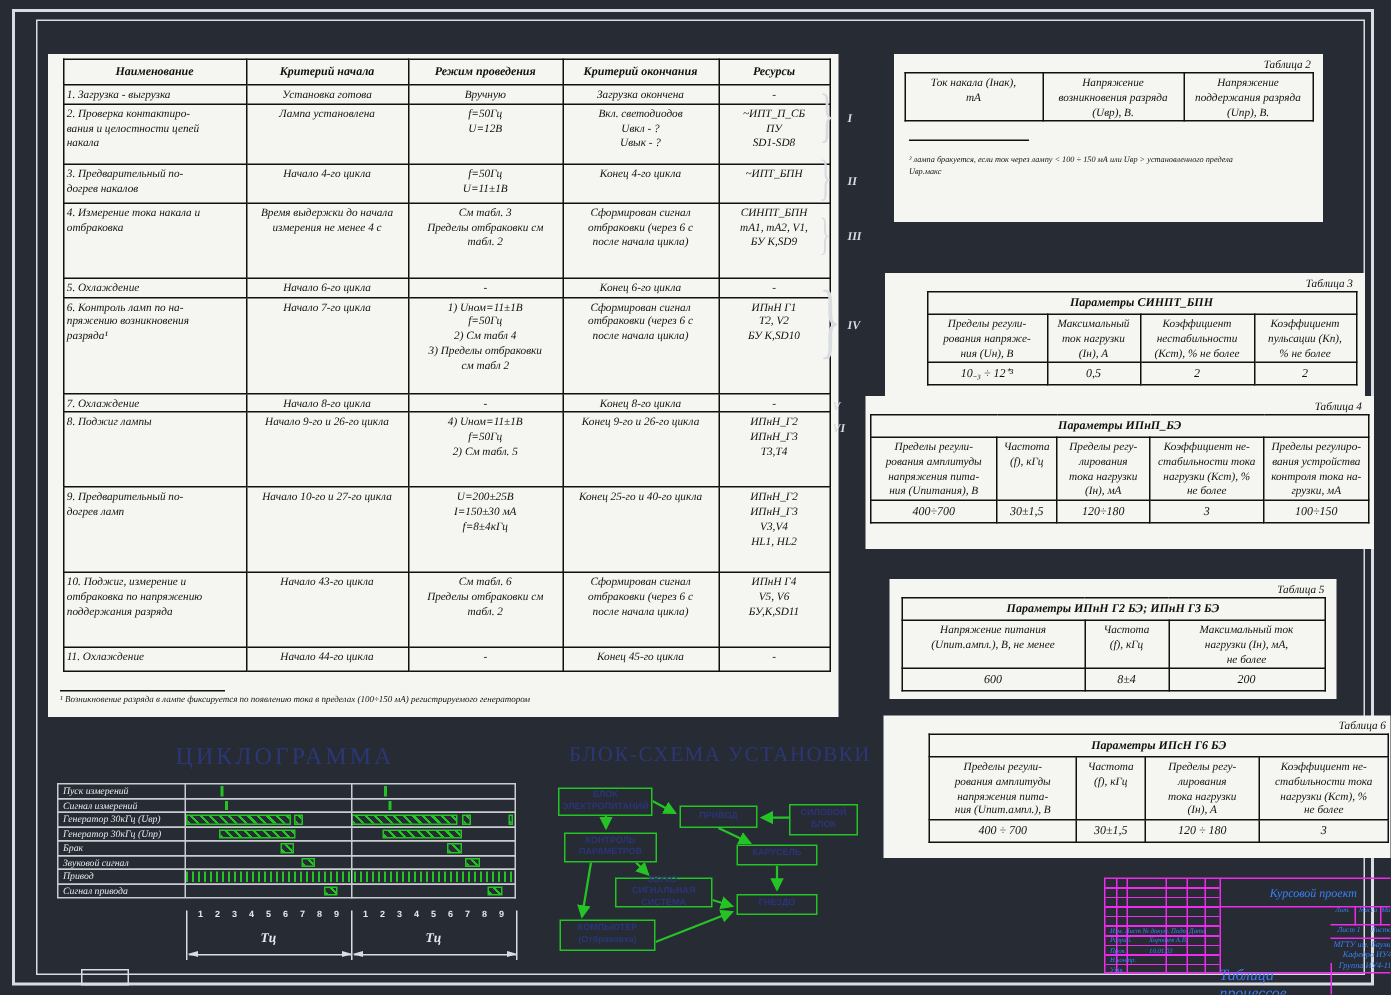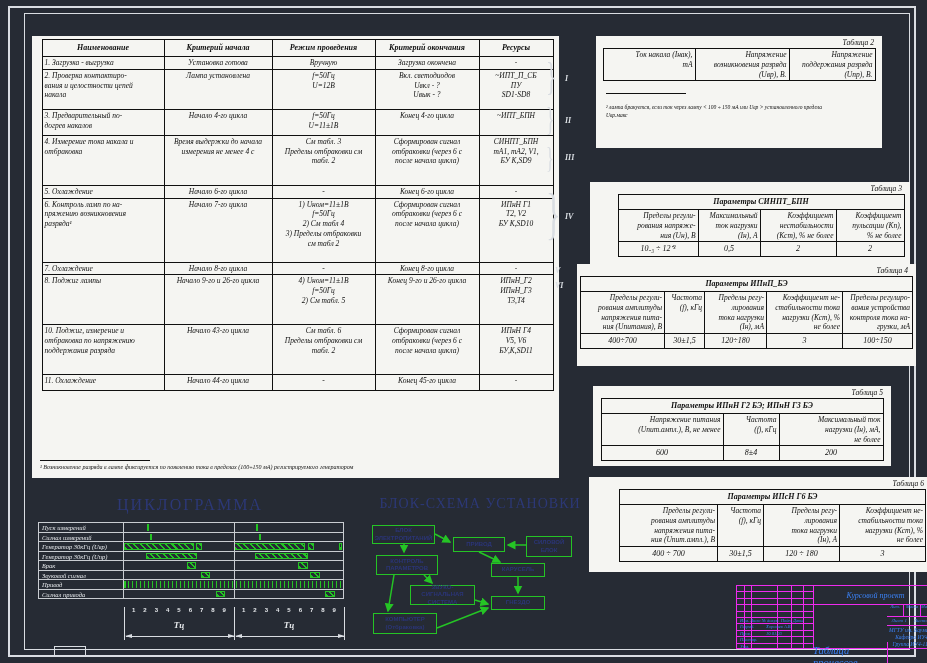--- a/index.html
+++ b/index.html
@@ -19,21 +19,21 @@
   #panel-t6{left:589px;top:477px;width:319px;height:95px;padding-left:24px;}
 
   .t-label{text-align:right;font:italic 7.5px/1.2 "Liberation Serif",serif;margin:2px 8px 1px 0;}
   [data-table] table{border-collapse:collapse;margin:0 auto;table-layout:fixed;
       border:1.5px solid #101010;background:#f5f5f2;}
   [data-table] td{border:1px solid #101010;font:italic 7.5px/1.3 "Liberation Serif",serif;
       padding:1px 2px;text-align:center;vertical-align:top;white-space:pre-line;overflow:hidden;}
   td.thead{font-weight:bold;font-size:8px;vertical-align:middle;height:14px;}
   td.cell.first{text-align:left;}
   td.ptitle{font-weight:bold;font-size:8px;text-align:center;vertical-align:middle;height:12px;}
-  td.phead{text-align:right;}
+  td.phead{text-align:center;}
   td.pval{font-size:8px;vertical-align:middle;height:12px;}
 
   .fn{position:absolute;left:8px;bottom:6px;font:italic 6px/1.5 "Liberation Serif",serif;width:95%;}
   .fn-line{width:110px;border-top:1px solid #101010;margin-bottom:2px;}
   .t2-fn{margin:4px 8px 0 10px;font:italic 5.5px/1.45 "Liberation Serif",serif;white-space:pre-line;}
 
   
   .brace{position:absolute;left:546px;color:#d9dde2;transform:scaleX(.55);transform-origin:left;line-height:1;}
   .brace::before{content:"}";}
   #br1{top:57px;font-size:40px;} #br2{top:103px;font-size:33px;}
@@ -216,20 +216,33 @@
           <tr style="height: 50px;">
             <td class="cell first">8. Поджиг лампы</td>
             <td class="cell">Начало 9-го и 26-го цикла</td>
             <td class="cell">4) Uном=11±1В
 f=50Гц
 2) См табл. 5</td>
             <td class="cell">Конец 9-го и 26-го цикла</td>
             <td class="cell">ИПнН_Г2
 ИПнН_Г3
 Т3,Т4</td>
+          </tr>
+          <tr style="height: 57px;">
+            <td class="cell first">9. Предварительный по-
+догрев ламп</td>
+            <td class="cell">Начало 10-го и 27-го цикла</td>
+            <td class="cell">U=200±25В
+I=150±30 мА
+f=8±4кГц</td>
+            <td class="cell">Конец 25-го и 40-го цикла</td>
+            <td class="cell">ИПнН_Г2
+ИПнН_Г3
+V3,V4
+HL1, HL2</td>
           </tr>
           <tr style="height: 50px;">
             <td class="cell first">10. Поджиг, измерение и
 отбраковка по напряжению
 поддержания разряда</td>
             <td class="cell">Начало 43-го цикла</td>
             <td class="cell">См табл. 6
 Пределы отбраковки см
 табл. 2</td>
             <td class="cell">Сформирован сигнал

